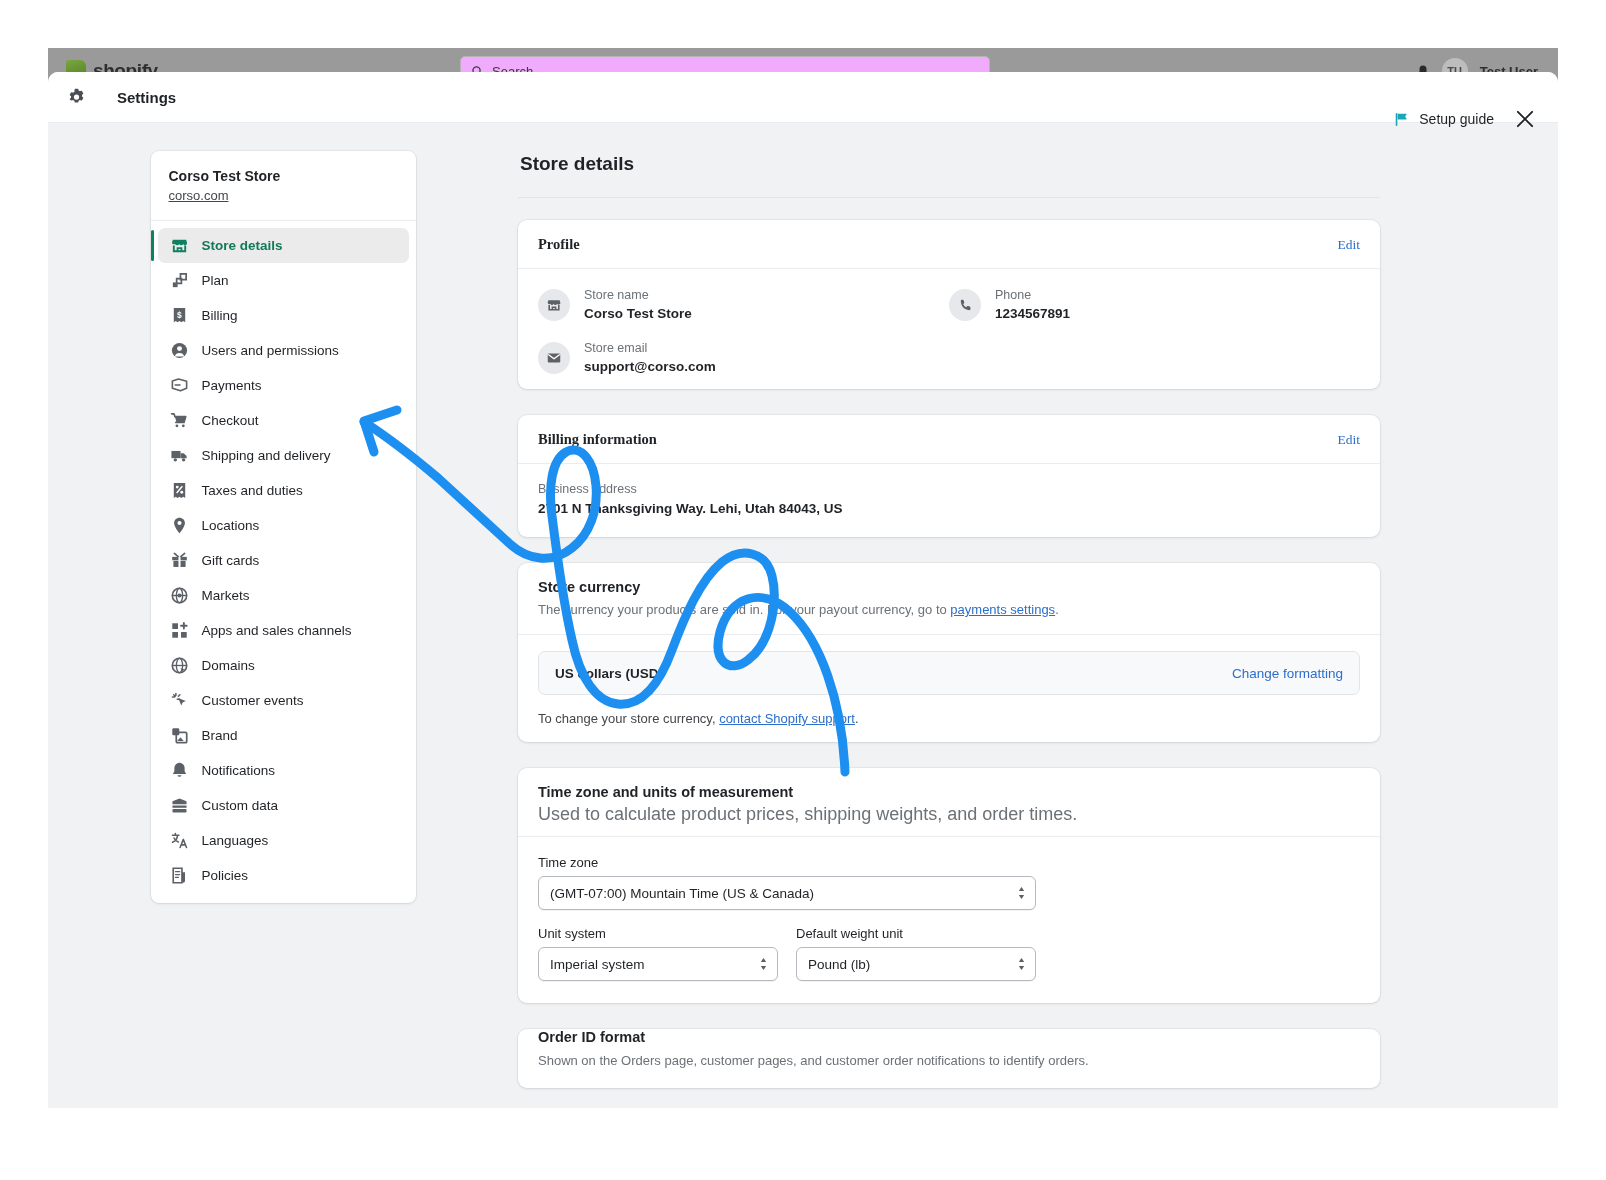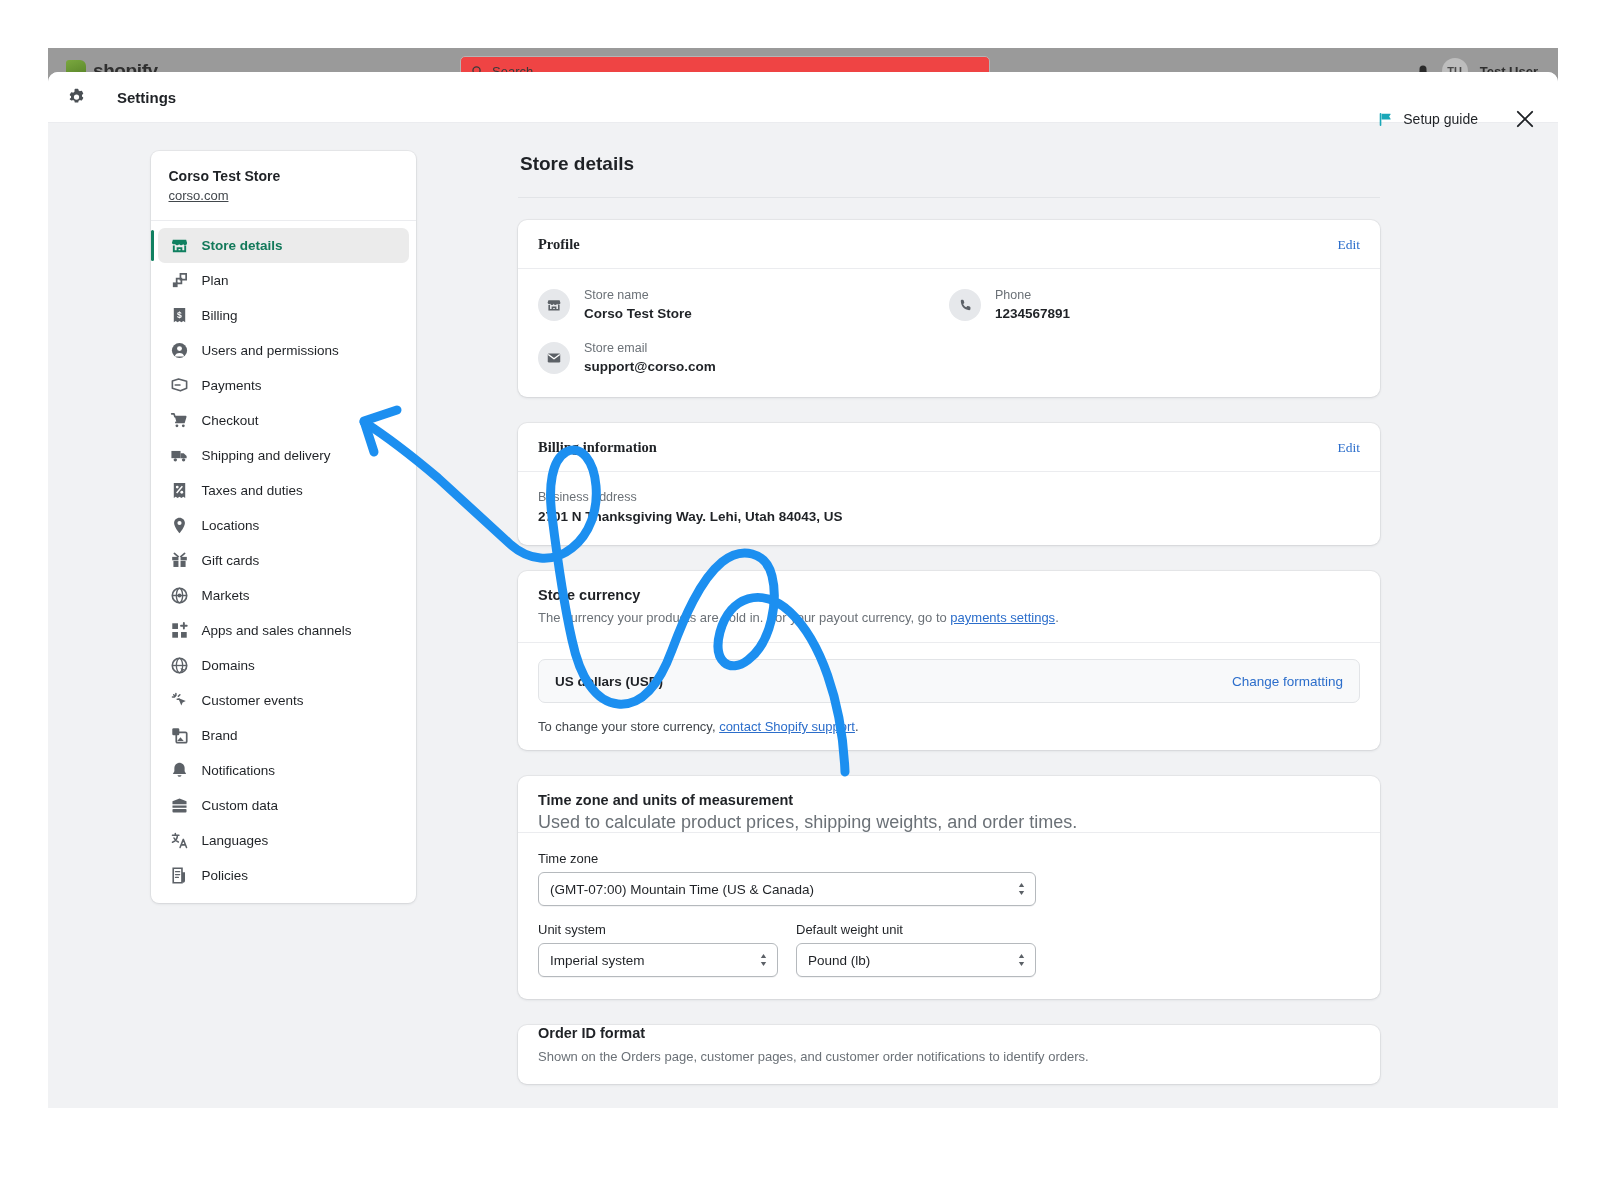--- a/index.html
+++ b/index.html
@@ -25,21 +25,21 @@
   .admin-logo { display: flex; align-items: center; gap: 7px; }
   .admin-logo-mark {
     width: 20px; height: 22px; border-radius: 3px 6px 3px 4px;
     background: linear-gradient(160deg,#7aa83f 0%,#4f7a22 100%);
   }
   .admin-logo-text {
     font-size: 19px; font-weight: 700; color: #2f2f2f; letter-spacing: -0.4px;
   }
   .admin-search {
     position: absolute; left: 412px; top: 8px; width: 530px; height: 30px;
-    background: #ef4444; border: 1px solid #b4b4b4; border-radius: 5px;
+    background: #f0abfc; border: 1px solid #b4b4b4; border-radius: 5px;
     display: flex; align-items: center; padding: 0 10px; gap: 8px;
   }
   .admin-search .ph { font-size: 13px; color: #3a3a3a; }
   .admin-right {
     position: absolute; right: 20px; top: 0; height: 46px;
     display: flex; align-items: center; gap: 12px;
   }
   .admin-bell { width: 14px; height: 16px; }
   .admin-avatar {
     width: 26px; height: 26px; border-radius: 50%;
@@ -58,21 +58,21 @@
     overflow: hidden;
   }
   .modal-header {
     height: 51px; background: #ffffff;
     display: flex; align-items: center;
     padding: 0 22px 0 18px;
     border-bottom: 1px solid #ebecef;
   }
   .mh-left { display: flex; align-items: center; gap: 30px; }
   .mh-title { font-size: 15px; font-weight: 700; color: #1f2226; }
-  .mh-right { margin-left: auto; display: flex; align-items: center; gap: 36px; margin-top: 44px; }
+  .mh-right { margin-left: auto; display: flex; align-items: center; gap: 20px; margin-top: 44px; }
   .setup-guide { display: flex; align-items: center; gap: 9px; cursor: pointer; }
   .setup-guide-label { font-size: 14px; color: #1f2226; }
   .close-btn { width: 22px; height: 22px; cursor: pointer; }
 
   .modal-body {
     position: relative;
     height: 985px;
     padding: 28px 0 0 0;
     display: flex;
     gap: 0;
@@ -127,21 +127,21 @@
   .card-head {
     display: flex; align-items: center; justify-content: space-between;
     padding: 16px 20px 15px 20px;
     border-bottom: 1px solid #ebecef;
     font-family: Liberation Serif, serif;
   }
   .card-title { font-size: 14.5px; font-weight: 700; color: #1f2226; }
   .edit-link {
     font-size: 13.5px; color: #2c6ecb; cursor: pointer;
   }
-  .card-body { padding: 18px 20px 20px 20px; }
+  .card-body { padding: 18px 20px 12px 20px; }
 
   .profile-grid {
     display: grid; grid-template-columns: 1fr 1fr; row-gap: 16px;
   }
   .pf-item { display: flex; align-items: flex-start; gap: 14px; }
   .pf-bubble {
     width: 32px; height: 32px; border-radius: 50%;
     background: #e6e8eb; flex: none;
     display: flex; align-items: center; justify-content: center;
     margin-top: 2px;
@@ -161,21 +161,21 @@
   .cur-body { padding: 16px 20px 16px 20px; }
   .cur-box {
     background: #f8f9fa; border: 1px solid #e2e4e7; border-radius: 7px;
     height: 44px; display: flex; align-items: center; justify-content: space-between;
     padding: 0 16px;
   }
   .cur-name { font-size: 13.5px; font-weight: 700; color: #1f2226; }
   .cur-action { font-size: 13.5px; color: #2c6ecb; cursor: pointer; }
   .cur-note { font-size: 13px; color: #42474c; margin-top: 16px; }
 
-  .tz-head { padding: 16px 20px 0 20px; border-bottom: 1px solid #ebecef; }
+  .tz-head { padding: 16px 20px 12px 20px; border-bottom: 1px solid #ebecef; }
   .tz-sub { font-size: 18px; color: #6b7177; margin-top: 5px; line-height: 19px; }
   .tz-body { padding: 18px 20px 22px 20px; }
   .fld-label { font-size: 13px; color: #1f2226; margin-bottom: 6px; }
   .select {
     position: relative; height: 34px;
     background: #ffffff; border: 1px solid #b5b9bd; border-radius: 6px;
     display: flex; align-items: center; padding: 0 30px 0 11px;
     font-size: 13.5px; color: #1f2226; cursor: pointer;
     box-shadow: 0 1px 0 rgba(22,29,37,.05);
   }

